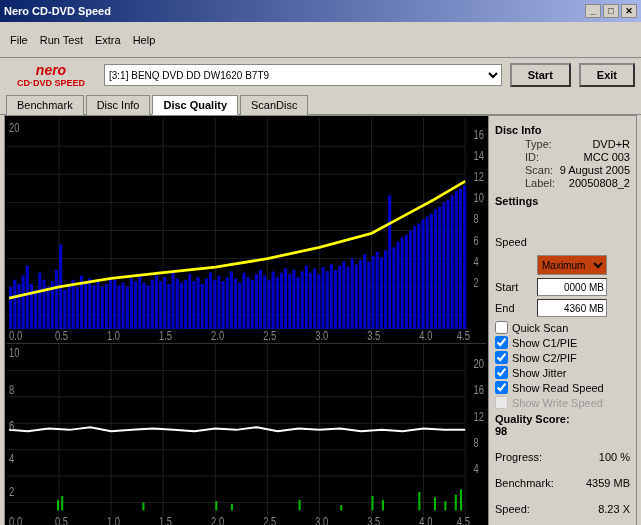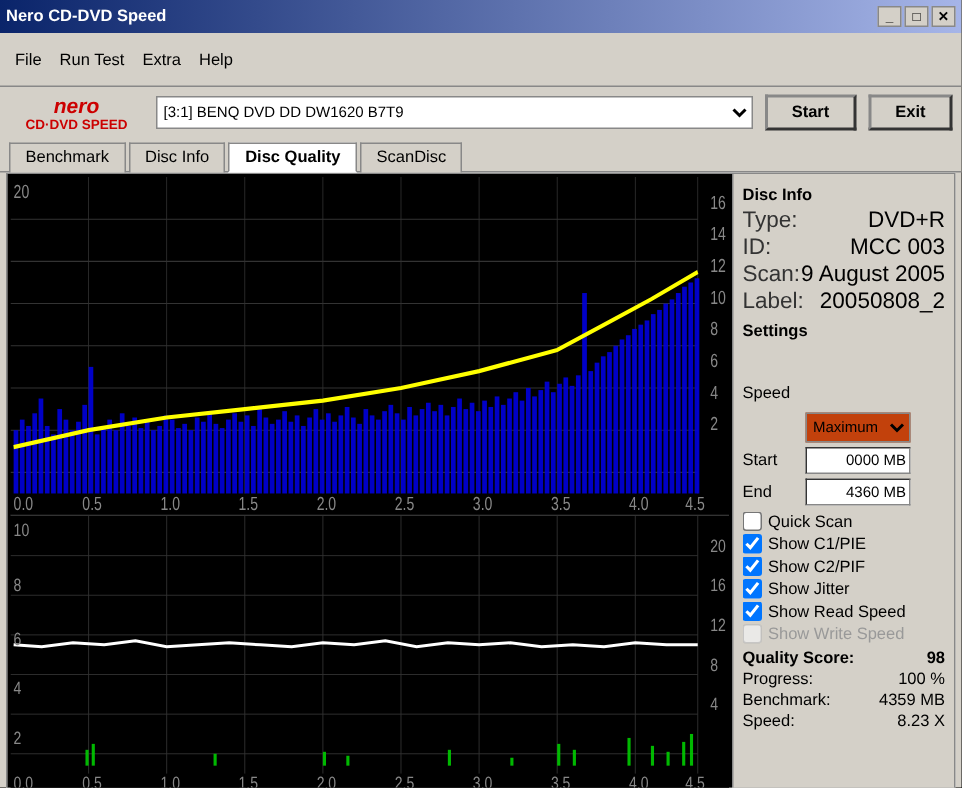--- a/index.html
+++ b/index.html
@@ -160,21 +160,22 @@
     .panel-section-title {
       font-weight: bold;
       font-size: 11px;
       margin-bottom: 2px;
       margin-top: 4px;
     }
     .panel-row {
       display: flex;
       justify-content: space-between;
       margin-bottom: 1px;
-      font-size: 15px;
+      font-size: 11px;
+      margin-left: 30px;
     }
     .panel-row .label { color: #333; }
     .panel-row .value { font-weight: normal; }
     
     .settings-row {
       display: flex;
       align-items: center;
       margin-bottom: 3px;
       font-size: 11px;
       gap: 4px;
@@ -207,27 +208,28 @@
     }
     .checkbox-row input { margin: 0; }
     .checkbox-row.disabled { color: #999; }
     
     .quality-row {
       display: flex;
       justify-content: space-between;
       margin-top: 4px;
       font-size: 11px;
       font-weight: bold;
+      flex-direction: column;
     }
     .quality-val { color: black; }
     
     .progress-row {
       display: flex;
       justify-content: space-between;
-      margin-top: 2px;
+      margin-top: 14px;
       font-size: 11px;
     }
     
     
     .stats-area {
       display: flex;
       padding: 4px 6px;
       background: white;
       border: 1px solid #888;
       border-top: none;

